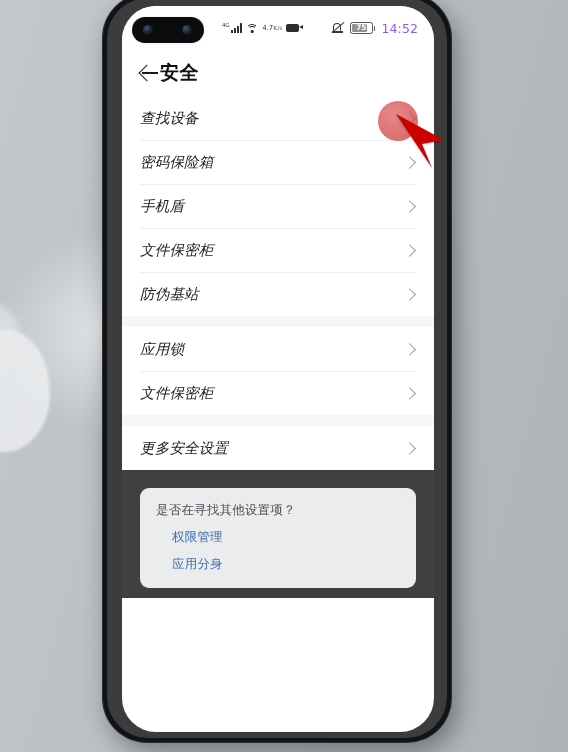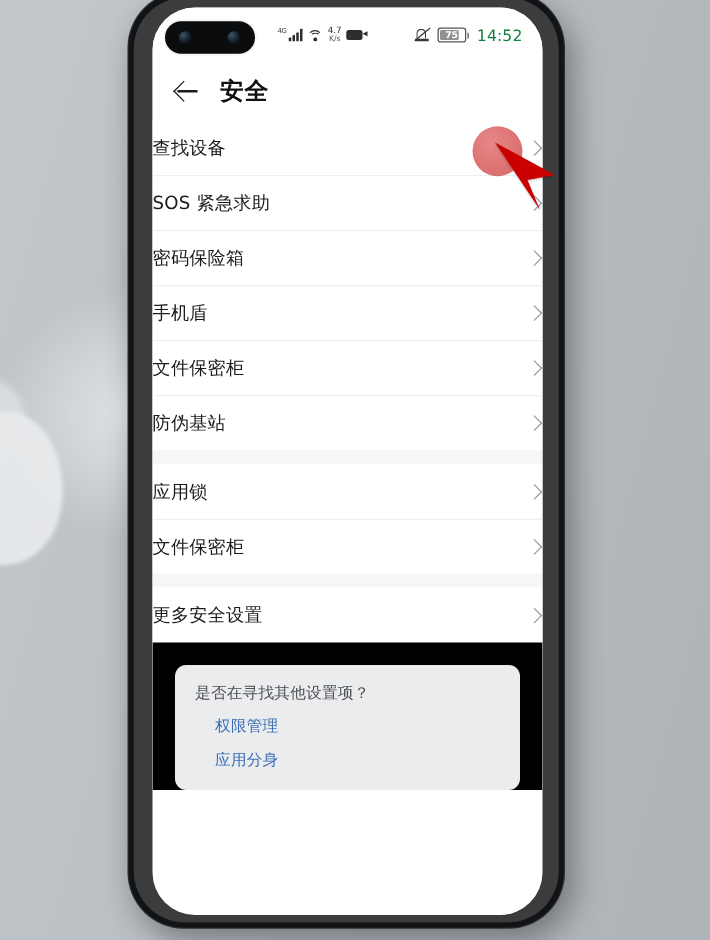--- a/index.html
+++ b/index.html
@@ -116,21 +116,21 @@
     border:1.4px solid #2d2d2d;
     border-bottom-color:transparent;
     border-left-color:transparent;
     border-right-color:transparent;
     border-radius:50%;
   }
   .wifi span:nth-child(1){ width:12px; height:12px; top:1px; }
   .wifi span:nth-child(2){ width:7.5px; height:7.5px; top:3.4px; }
   .wifi-dot { position:absolute; left:50%; transform:translateX(-50%); bottom:0.5px; width:2.6px; height:2.6px; background:#2d2d2d; border-radius:50%; }
 
-  .rate { display:flex; flex-direction:column; align-items:center; line-height:1; }
+  .rate { display:flex; flex-direction:row; align-items:center; line-height:1; }
   .rate .v { font-size:7px; color:#333; }
   .rate .u { font-size:6px; color:#555; margin-top:.5px; }
 
   .cam-icon {
     width:13px; height:8.5px;
     background:#2d2d2d;
     border-radius:2px;
     position:relative;
   }
   .cam-icon:after{
@@ -175,49 +175,48 @@
     border-radius:1.2px;
   }
   .batt-num{
     position:relative; z-index:2;
     font-size:7.5px; color:#fff; font-weight:600; letter-spacing:-.2px;
   }
   .batt-cap{
     width:1.8px; height:5px; background:#555;
     border-radius:0 1.5px 1.5px 0; margin-left:1px;
   }
-  .clock { font-size:12.5px; color:#15803d; letter-spacing:.1px; }
+  .clock { font-size:12.5px; color:#8b5cf6; letter-spacing:.1px; }
 
   
   .appbar {
     height:46px;
     display:flex; align-items:center;
     padding-left:16px;
-    gap:16px;
     background:#fff;
   }
   .back-arrow { width:22px; height:22px; position:relative; cursor:pointer; }
   .back-arrow:before{
     content:""; position:absolute; left:3px; top:5px;
     width:11px; height:11px;
     border-left:1.9px solid #1a1a1a;
     border-bottom:1.9px solid #1a1a1a;
     transform:rotate(45deg);
   }
   .back-arrow:after{
     content:""; position:absolute; left:3.5px; top:10.2px;
     width:16px; height:1.9px; background:#1a1a1a;
   }
   .page-title {
     font-size:19px; font-weight:700; color:#111; letter-spacing:.5px;
   }
 
   
   .content { background:#fff; }
-  .group { background:#fff; padding:0 0; }
+  .group { background:#fff; padding:0 18px;font-style:italic; }
   .row {
     height:44px;
     display:flex; align-items:center;
     position:relative;
     cursor:pointer;
   }
   .row .label { font-size:14.5px; color:#1b1b1b; letter-spacing:.2px; }
   .row .chev {
     margin-left:auto;
     width:9px; height:9px;
@@ -226,21 +225,21 @@
     transform:rotate(45deg);
     margin-right:2px;
   }
   .row + .row:before{
     content:""; position:absolute; left:0; right:0; top:0;
     height:1px; background:#eeeeef;
   }
   .gap { height:11px; background:#f5f6f7; }
 
   
-  .card-wrap { padding:18px 18px 0; background:#000000; }
+  .card-wrap { padding:18px 18px 10px; background:#404040; }
   .card {
     background:#ebecee;
     border-radius:9px;
     padding:14px 16px 15px;
   }
   .card-q { font-size:12.5px; color:#4c4f52; letter-spacing:.2px; }
   .card-link {
     font-size:12.5px; color:#3c6eb4;
     margin-top:10px; cursor:pointer; letter-spacing:.2px;
     font-weight:500;
@@ -329,24 +328,20 @@
     </div>
 
     <div class="content">
 
       <div class="group">
         <div class="row">
           <span class="label">查找设备</span>
           <span class="chev"></span>
         </div>
         <div class="row">
-          <span class="label">SOS 紧急求助</span>
-          <span class="chev"></span>
-        </div>
-        <div class="row">
           <span class="label">密码保险箱</span>
           <span class="chev"></span>
         </div>
         <div class="row">
           <span class="label">手机盾</span>
           <span class="chev"></span>
         </div>
         <div class="row">
           <span class="label">文件保密柜</span>
           <span class="chev"></span>

